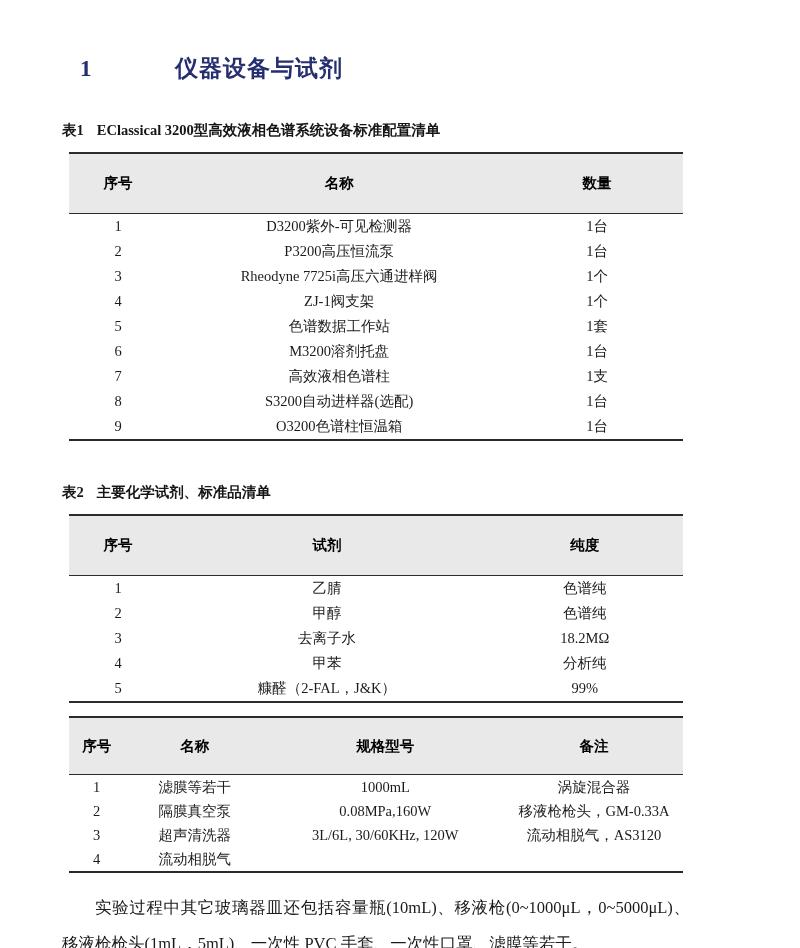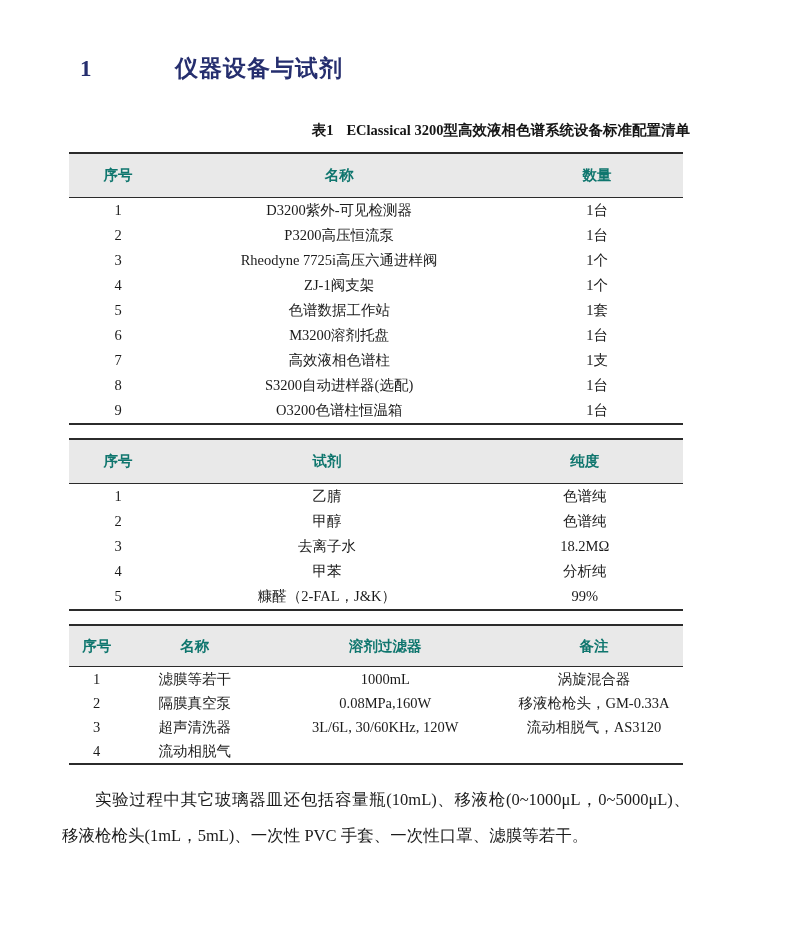--- a/index.html
+++ b/index.html
@@ -17,21 +17,21 @@
   .heading {
     margin-left: 18px;
     font-size: 23px;
     line-height: 33px;
     font-weight: bold;
     color: #252e6e;
     letter-spacing: 1px;
   }
   .h-num { display: inline-block; width: 95px; letter-spacing: 0; }
   .caption {
-    text-align: right;
+    text-align: left;
     font-size: 14.5px;
     line-height: 18px;
     font-weight: bold;
     color: #161616;
   }
   .cap-label { margin-right: 13px; }
   .caption-1 { margin-top: 36px; }
   .caption-2 { margin-top: 42px; }
   .caption-3 { margin-top: 42px; }
   table.doc-table {
@@ -42,23 +42,23 @@
     border-top: 2.2px solid #2b2b2b;
     border-bottom: 2.2px solid #2b2b2b;
     font-size: 14.5px;
     text-align: center;
   }
   table.doc-table th {
     background: #e9e9e9;
     border-bottom: 1.6px solid #2b2b2b;
     font-weight: bold;
     height: 35px;
-    padding: 4px 2px;
+    padding: 12px 2px;
     font-size: 14.5px;
-    color: #0f766e;
+    color: #000000;
     text-align: center;
   }
   table.doc-table td {
     height: 25px;
     padding: 0 2px;
     color: #1b1b1b;
     white-space: nowrap;
     overflow: hidden;
   }
   table.doc-table.compact th { height: 32px; }
@@ -139,20 +139,23 @@
           <td>1台</td>
         </tr>
         <tr>
           <td>9</td>
           <td>O3200色谱柱恒温箱</td>
           <td>1台</td>
         </tr>
       </tbody>
     </table>
 
+  <div class="caption caption-2">
+    <span class="cap-label">表2</span><span>主要化学试剂、标准品清单</span>
+  </div>
   <table class="doc-table">
       <colgroup>
         <col style="width: 16%;">
         <col style="width: 52%;">
         <col style="width: 32%;">
       </colgroup>
       <thead>
         <tr>
           <th>序号</th>
           <th>试剂</th>
@@ -192,21 +195,21 @@
       <colgroup>
         <col style="width: 9%;">
         <col style="width: 23%;">
         <col style="width: 39%;">
         <col style="width: 29%;">
       </colgroup>
       <thead>
         <tr>
           <th>序号</th>
           <th>名称</th>
-          <th>溶剂过滤器</th>
+          <th>规格型号</th>
           <th>备注</th>
         </tr>
       </thead>
       <tbody>
         <tr>
           <td>1</td>
           <td>滤膜等若干</td>
           <td>1000mL</td>
           <td>涡旋混合器</td>
         </tr>

